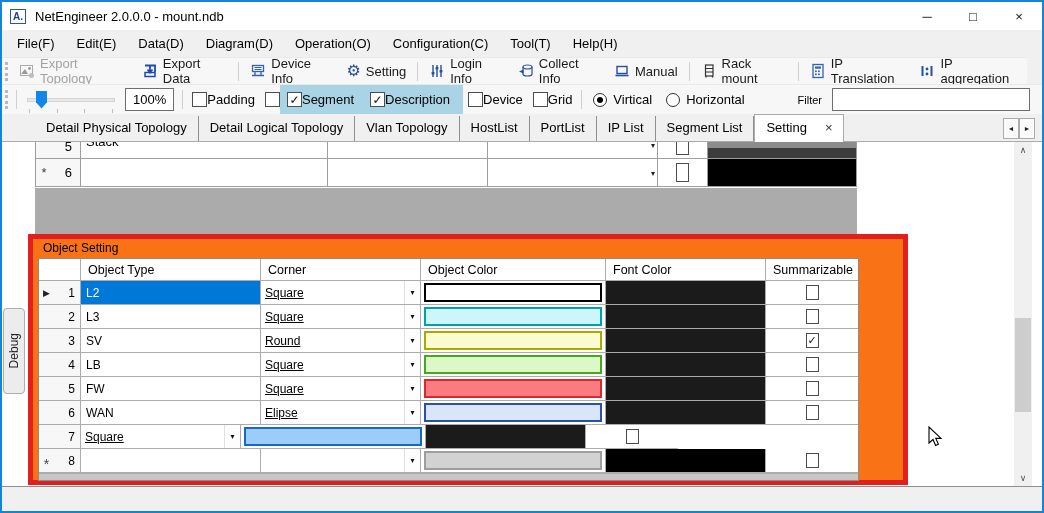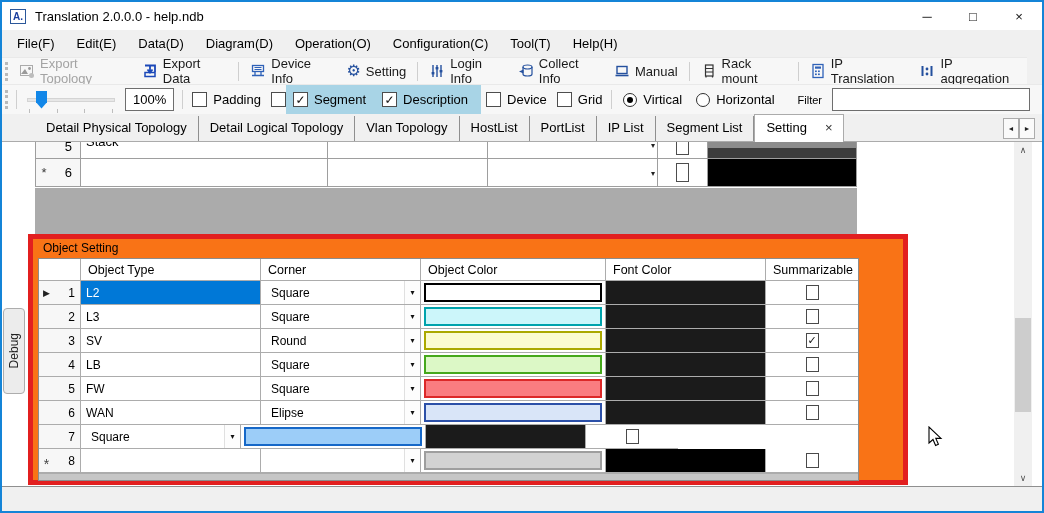--- a/index.html
+++ b/index.html
@@ -34,21 +34,21 @@
   .gear-glyph{ font-size:16px; color:#24509E; line-height:16px; }
 
   .slider-wrap{ position:relative; width:88px; height:24px; margin:0 6px; }
   .slider-track{ position:absolute; left:0; right:0; top:10px; height:4px; background:#E7E7E7; border:1px solid #D4D4D4; }
   .slider-thumb{ position:absolute; left:9px; top:3px; width:11px; height:18px; background:#1287E8;
                  clip-path:polygon(0 0,100% 0,100% 65%,50% 100%,0 65%); }
   .slider-ticks{ position:absolute; left:2px; right:2px; bottom:-1px; display:flex; justify-content:space-between; }
   .slider-ticks i{ width:1px; height:4px; background:#BDBDBD; }
   .zoom-box{ border:1px solid #6E6E6E; background:#FFF; font-size:13px; padding:3px 7px; margin:0 4px; }
 
-  .cb-item{ display:flex; align-items:center; gap:6px; margin:0 5px; font-size:13px; }
+  .cb-item{ display:flex; align-items:center; margin:0 5px; font-size:13px; }
   .cb{ width:15px; height:15px; border:1px solid #4D4D4D; background:#FFF; display:inline-flex;
        align-items:center; justify-content:center; font-size:12px; color:#111; }
   .hl-group{ background:#A8D4E6; display:flex; align-items:center; height:30px; padding:0 8px 0 2px; gap:6px; }
   .radio-item{ display:flex; align-items:center; gap:6px; margin:0 7px; font-size:13px; }
   .radio{ width:14px; height:14px; border:1px solid #2F2F2F; border-radius:50%; background:#FFF; position:relative; }
   .radio.sel::after{ content:""; position:absolute; inset:3px; border-radius:50%; background:#000; }
   .filter-group{ margin-left:auto; display:flex; align-items:center; gap:10px; }
   .filter-label{ font-size:11px; }
   .filter-input{ width:198px; height:23px; border:1px solid #6E6E6E; background:#FFF; font-size:13px; padding:0 4px; }
 
@@ -101,21 +101,21 @@
             display:flex; align-items:center; overflow:hidden; position:relative; }
   .os-hrow .os-cell{ background:#FFF; padding-left:7px; font-size:12.5px; }
   .c-sel{ width:42px; background:#F7F7F7; }
   .c-sel .mark{ width:15px; text-align:center; font-size:9px; color:#222; }
   .c-sel .mark.star{ font-size:14px; color:#444; line-height:6px; padding-top:6px; }
   .c-sel .num{ flex:1; text-align:right; padding-right:5px; font-size:12px; }
   .c-type{ width:180px; }
   .c-type .val{ padding-left:5px; }
   .c-type .val.selected{ background:#0078D7; color:#FFF; width:100%; height:100%; display:flex; align-items:center; }
   .c-corner{ width:160px; }
-  .c-corner .val{ flex:1; padding-left:10px; }
+  .c-corner .val{ flex:1; padding-left:4px;text-decoration:underline; }
   .dd-btn{ width:16px; align-self:stretch; border-left:1px solid #E0E0E0; background:#FDFDFD;
            display:flex; align-items:center; justify-content:center; font-size:8px; color:#111; }
   .c-color{ width:185px; padding:2px 3px; }
   .swatch{ width:100%; height:100%; border:2px solid #000; background:#FFF; }
   .c-font{ width:160px; }
   .font-fill{ width:100%; height:100%; }
   .c-sum{ width:92px; justify-content:center; border-right:none; }
   .cb13{ width:13px; height:15px; border:1px solid #4A4A4A; background:#FFF; display:flex;
          align-items:center; justify-content:center; font-size:11px; color:#111; }
   .os-bottom-strip{ height:7px; background:#C6C6C6; border-top:1px solid #ACACAC; }
@@ -133,21 +133,21 @@
 
   .cursor{ position:absolute; left:926px; top:284px; z-index:50; pointer-events:none; }
 </style>
 </head>
 <body>
 
 <div class="window">
 
   <div class="titlebar">
     <div class="app-icon">A.</div>
-    <div class="title-text">Translation 2.0.0.0  - help.ndb</div>
+    <div class="title-text">NetEngineer 2.0.0.0  - mount.ndb</div>
     <div class="win-controls">
       <div class="win-btn">─</div>
       <div class="win-btn">□</div>
       <div class="win-btn">×</div>
     </div>
   </div>
 
   <div class="menubar">
     <div class="menu-item">File(F)</div>
     <div class="menu-item">Edit(E)</div>

